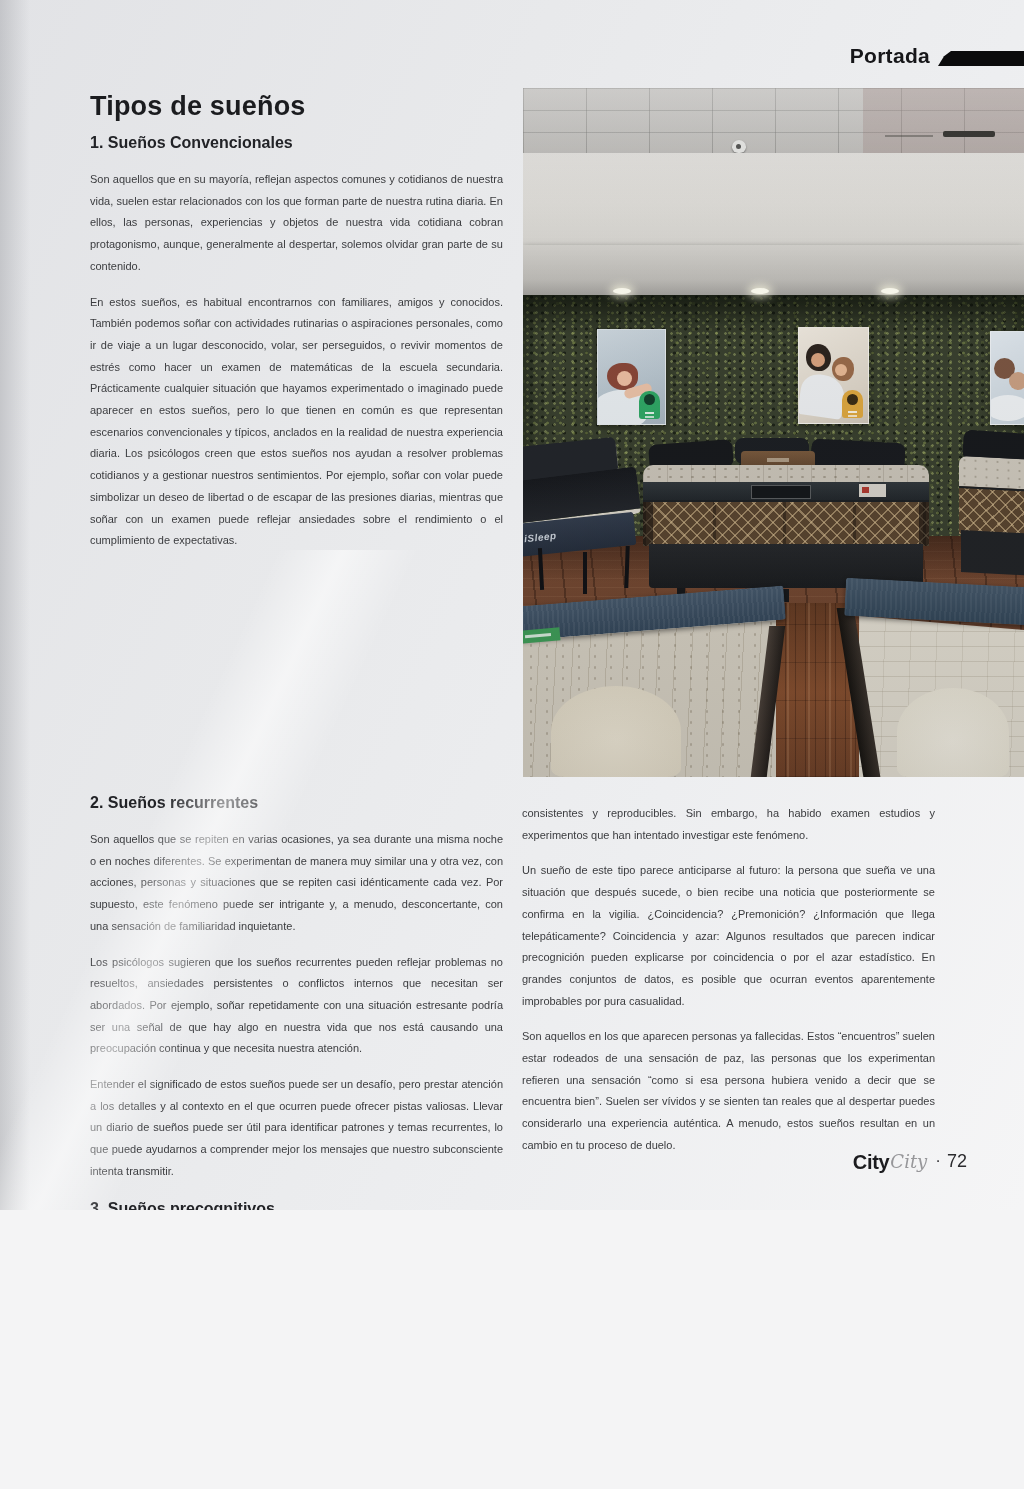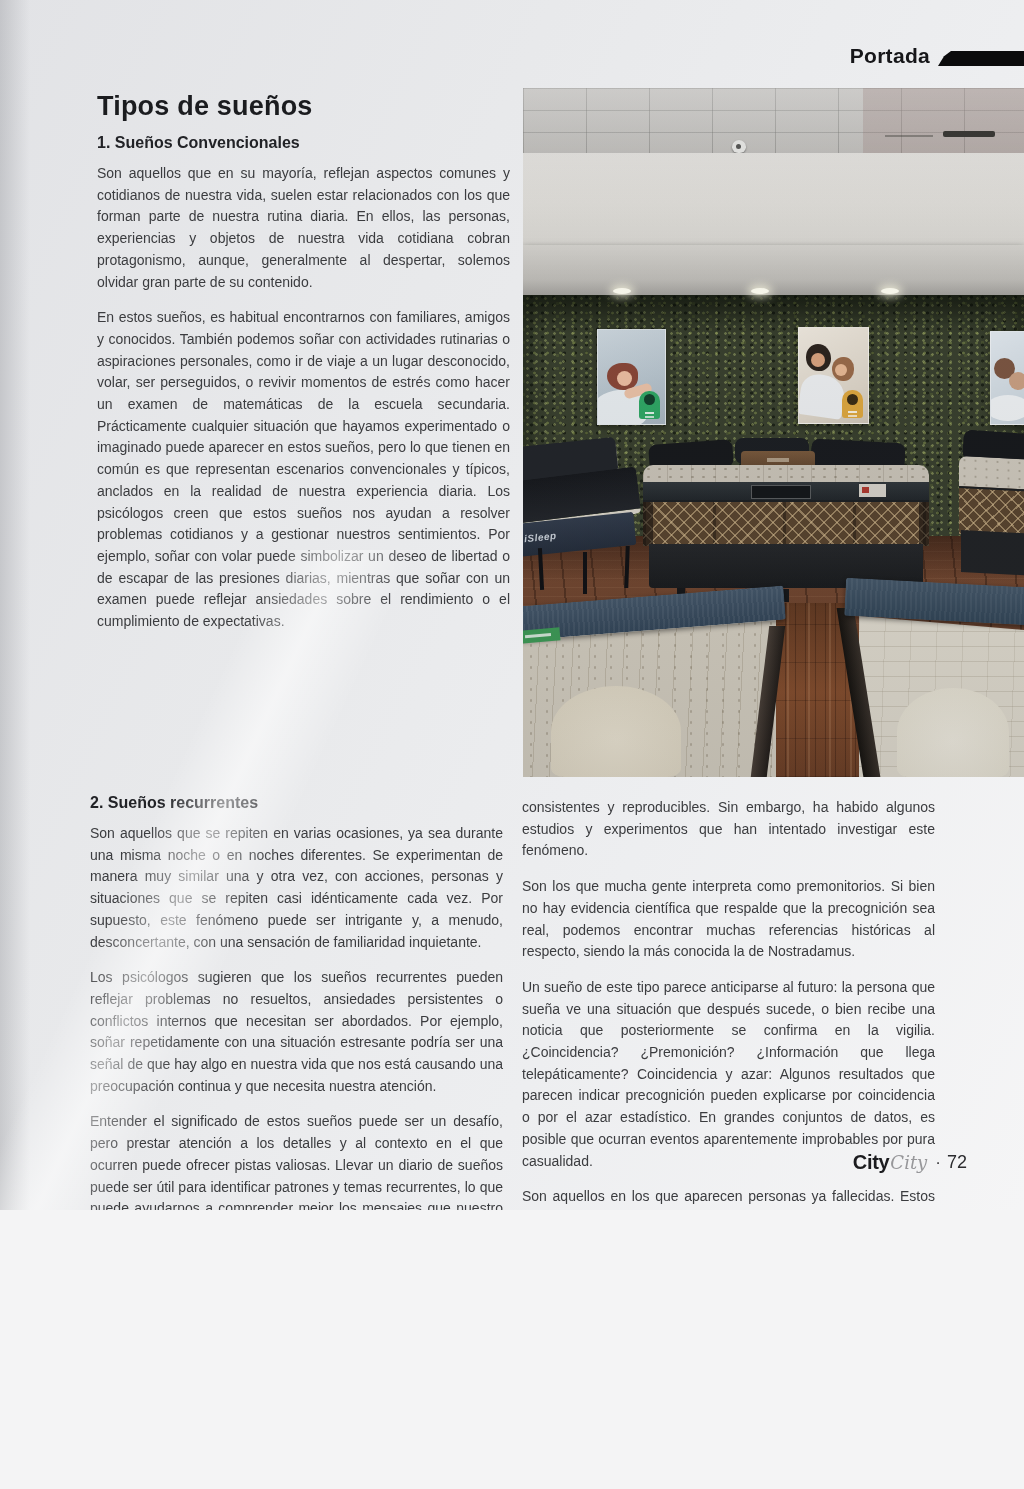--- a/index.html
+++ b/index.html
@@ -11,29 +11,29 @@
   .page::after{content:"";position:absolute;left:-120px;bottom:-40px;width:620px;height:700px;
         background:linear-gradient(115deg,transparent 42%,rgba(255,255,255,.55) 49%,transparent 57%);
         pointer-events:none;}
 
   
   .hdr-label{position:absolute;top:44px;right:94px;font-size:21px;font-weight:700;color:#161619;letter-spacing:.3px;}
   .hdr-bar{position:absolute;top:51px;left:938px;right:0;height:15px;background:#0b0b0c;
         clip-path:polygon(13px 0,100% 0,100% 100%,0 100%,6px 35%);}
 
   
-  .intro{position:absolute;left:97px;top:90px;width:413px;}
+  .intro{position:absolute;left:90px;top:90px;width:413px;}
   .col-a{position:absolute;left:90px;top:789px;width:413px;}
   .col-b{position:absolute;left:522px;top:789px;width:413px;}
   h1{margin:0 0 9px;font-size:27px;line-height:32px;color:#1b1c1f;letter-spacing:.2px;}
   h2{margin:2px 0 8px;font-size:16px;line-height:24px;color:#222327;}
-  p{margin:8px 0 14px;font-size:14px;line-height:21.7px;color:#3b3c3f;text-align:justify;}
-
-  
-  .footer{position:absolute;right:57px;bottom:36px;display:flex;align-items:center;white-space:nowrap;}
+  p{margin:14px 0 14px;font-size:11px;line-height:21.7px;color:#3b3c3f;text-align:justify;}
+
+  
+  .footer{position:absolute;right:57px;bottom:36px;display:flex;align-items:flex-start;white-space:nowrap;}
   .brand-bold{font-size:20px;font-weight:800;color:#1c1c1f;letter-spacing:-.3px;}
   .brand-script{font-family:"DejaVu Serif",serif;font-style:italic;font-size:18px;color:#97979a;margin-left:1px;}
   .f-dot{font-size:17px;color:#3a3a3d;margin:0 6px 0 8px;}
   .f-num{font-size:18px;color:#2b2b2e;}
 
   
   .photo{position:absolute;left:523px;top:88px;width:501px;height:689px;overflow:hidden;background:#39402e;margin:0;padding:0;}
   .photo *{position:absolute;}
   .ph-ceiling{left:0;top:0;width:501px;height:67px;background-color:#d7d5d1;
      background-image:linear-gradient(rgba(255,255,255,.25),rgba(0,0,0,.07)),
@@ -259,22 +259,21 @@
   <section class="col-a">
     <h2>2. Sueños recurrentes</h2>
     <p>Son aquellos que se repiten en varias ocasiones, ya sea durante una misma noche o en noches diferentes. Se experimentan de manera muy similar una y otra vez, con acciones, personas y situaciones que se repiten casi idénticamente cada vez. Por supuesto, este fenómeno puede ser intrigante y, a menudo, desconcertante, con una sensación de familiaridad inquietante.</p>
     <p>Los psicólogos sugieren que los sueños recurrentes pueden reflejar problemas no resueltos, ansiedades persistentes o conflictos internos que necesitan ser abordados. Por ejemplo, soñar repetidamente con una situación estresante podría ser una señal de que hay algo en nuestra vida que nos está causando una preocupación continua y que necesita nuestra atención.</p>
     <p>Entender el significado de estos sueños puede ser un desafío, pero prestar atención a los detalles y al contexto en el que ocurren puede ofrecer pistas valiosas. Llevar un diario de sueños puede ser útil para identificar patrones y temas recurrentes, lo que puede ayudarnos a comprender mejor los mensajes que nuestro subconsciente intenta transmitir.</p>
     <h2>3. Sueños precognitivos</h2>
     <p>Es un tema controvertido en la comunidad científica, y la mayoría de los científicos lo consideran una pseudociencia debido a la falta de pruebas empíricas</p>
   </section>
 
   <section class="col-b">
-    <p>consistentes y reproducibles. Sin embargo, ha habido algunos estudios y experimentos que han intentado investigar este fenómeno.</p>
-    <p>Son los que mucha gente interpreta como premonitorios. Si bien no hay evidencia científica que respalde que la precognición sea real, podemos encontrar muchas referencias históricas al respecto, siendo la más conocida la de Nostradamus.</p>
+    <p>consistentes y reproducibles. Sin embargo, ha habido examen estudios y experimentos que han intentado investigar este fenómeno.</p>
     <p>Un sueño de este tipo parece anticiparse al futuro: la persona que sueña ve una situación que después sucede, o bien recibe una noticia que posteriormente se confirma en la vigilia. ¿Coincidencia? ¿Premonición? ¿Información que llega telepáticamente? Coincidencia y azar: Algunos resultados que parecen indicar precognición pueden explicarse por coincidencia o por el azar estadístico. En grandes conjuntos de datos, es posible que ocurran eventos aparentemente improbables por pura casualidad.</p>
     <p>Son aquellos en los que aparecen personas ya fallecidas. Estos “encuentros” suelen estar rodeados de una sensación de paz, las personas que los experimentan refieren una sensación “como si esa persona hubiera venido a decir que se encuentra bien”. Suelen ser vívidos y se sienten tan reales que al despertar puedes considerarlo una experiencia auténtica. A menudo, estos sueños resultan en un cambio en tu proceso de duelo.</p>
   </section>
 
   <footer class="footer">
     <span class="brand-bold">City</span>
       <span class="brand-script">City</span>
     <span class="f-dot">·</span>
     <span class="f-num">72</span>
   </footer>

